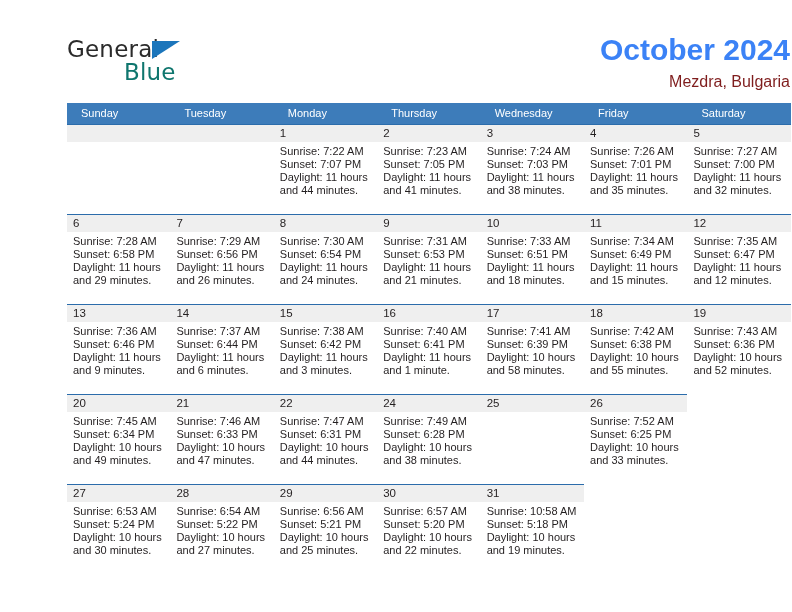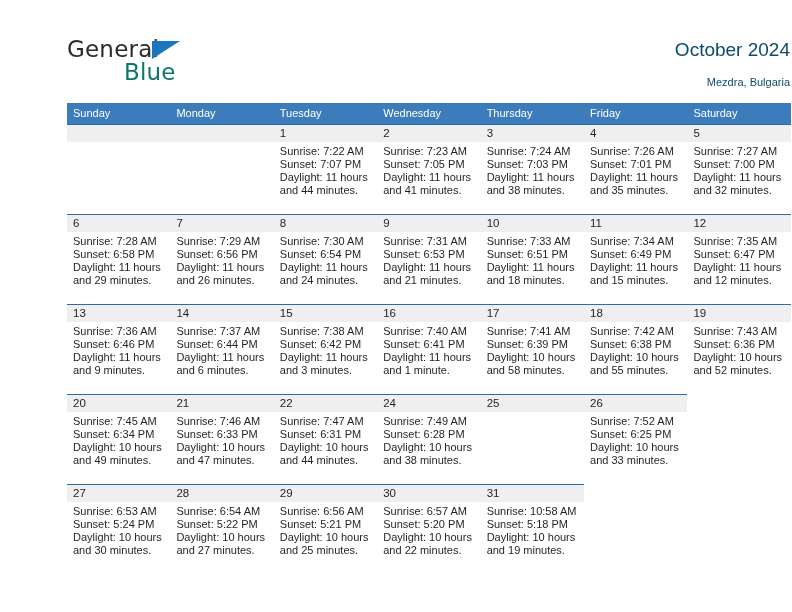--- a/index.html
+++ b/index.html
@@ -63,30 +63,30 @@
     font-family: "DejaVu Sans", sans-serif;
     line-height: 26px;
   }
   .title-block {
     position: absolute;
     right: 35px;
     top: 34px;
     text-align: right;
   }
   .cal-title {
-    font-size: 19px;
-    font-weight: 400;
-    color: #0c4a6e;
+    font-size: 30px;
+    font-weight: 700;
+    color: #3b82f6;
     line-height: 32px;
     white-space: nowrap;
   }
   .cal-subtitle {
-    font-size: 11px;
+    font-size: 16px;
     font-weight: 400;
-    color: #0c4a6e;
+    color: #7f1d1d;
     line-height: 20px;
     margin-top: 6px;
     white-space: nowrap;
   }
 
   
   .calendar {
     position: absolute;
     left: 34px;
     top: 103px;
@@ -97,21 +97,21 @@
     width: 724px;
     height: 21px;
     background: #3d7cba;
   }
   .dow-cell {
     flex: 0 0 103.42px;
     width: 103.42px;
     color: #ffffff;
     font-size: 11px;
     line-height: 21px;
-    padding-left: 6px;
+    padding-left: 14px;
     box-sizing: border-box;
     white-space: nowrap;
   }
   .week-row {
     display: flex;
     width: 724px;
     height: 90px;
   }
   .day-cell {
     flex: 0 0 103.42px;
@@ -166,24 +166,24 @@
     </div>
     <div class="title-block">
       <div class="cal-title">October 2024</div>
       <div class="cal-subtitle">Mezdra, Bulgaria</div>
     </div>
   </div>
 
   <div class="calendar">
     <div class="dow-row" id="dow-row">
         <div class="dow-cell">Sunday</div>
+        <div class="dow-cell">Tuesday</div>
         <div class="dow-cell">Monday</div>
-        <div class="dow-cell">Tuesday</div>
+        <div class="dow-cell">Thursday</div>
         <div class="dow-cell">Wednesday</div>
-        <div class="dow-cell">Thursday</div>
         <div class="dow-cell">Friday</div>
         <div class="dow-cell">Saturday</div>
       </div>
     <div id="weeks-container">
         <div class="week-row">
           <div class="day-cell blank-band">
             <div class="day-number"></div>
           </div>
           <div class="day-cell blank-band">
             <div class="day-number"></div>

